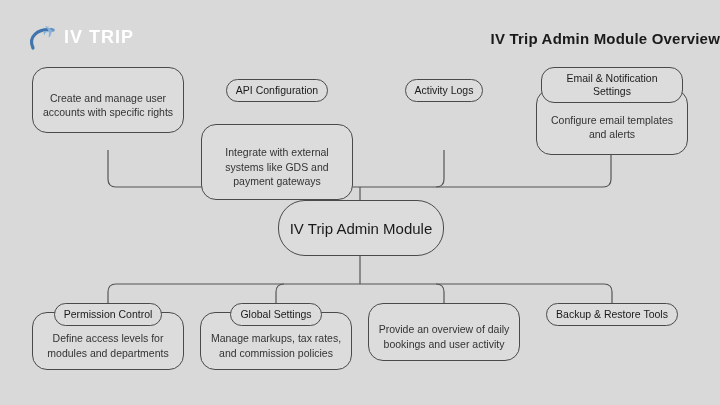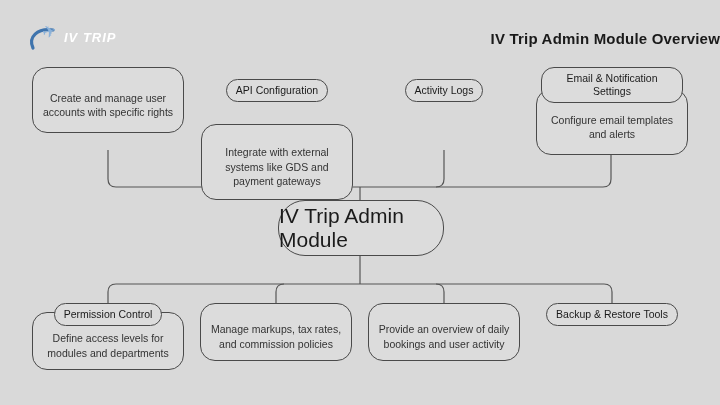--- a/index.html
+++ b/index.html
@@ -7,21 +7,21 @@
     --title:#1a1a1a; --body:#333333; --logo:#ffffff; --plane:#8ab1d9; --swoosh:#3f74ad;
   }
   html,body{margin:0;padding:0;background:var(--bg);}
   .canvas{
     position:relative;width:720px;height:405px;background:var(--bg);
     overflow:hidden;font-family:"Liberation Sans",sans-serif;
   }
   
   .logo{position:absolute;left:26px;top:20px;display:flex;align-items:center;height:34px;}
   .logo-icon{width:40px;height:32px;display:block;}
-  .logo-text{font-size:13px;font-weight:bold;color:var(--logo);letter-spacing:1px;margin-left:-2px;font-style:italic;}
+  .logo-text{font-size:18px;font-weight:bold;color:var(--logo);letter-spacing:1px;margin-left:-2px;}
   .page-title{
     position:absolute;top:30px;left:0;width:100%;text-align:right;
     font-size:15px;font-weight:bold;color:var(--title);letter-spacing:0.2px;
   }
   
   .lines{position:absolute;inset:0;z-index:0;}
   .conn{stroke:var(--conn);stroke-width:1.2;fill:none;}
   
   .node{position:absolute;width:152px;display:flex;flex-direction:column;align-items:center;z-index:1;}
   .pill{
@@ -35,21 +35,21 @@
     width:152px;box-sizing:border-box;background:var(--fill);border:1.2px solid var(--border);
     border-radius:15px;display:flex;align-items:center;justify-content:center;text-align:center;
     font-size:10.5px;line-height:1.38;color:var(--body);
   }
   .row-top .nbox{min-height:66px;padding:20px 8px 10px;}
   .row-bottom .nbox{min-height:58px;padding:18px 8px 9px;}
   .center-node{
     position:absolute;left:278px;top:200px;width:164px;height:54px;z-index:1;
     background:var(--fill);border:1.3px solid var(--border);border-radius:27px;
     display:flex;align-items:center;justify-content:center;
-    font-size:21px;color:var(--title);
+    font-size:15px;color:var(--title);
   }
 </style>
 </head>
 <body>
 
 <div class="canvas">
 
   <div class="logo">
     <svg class="logo-icon" viewBox="0 0 40 32">
       <path d="M7 27 C 2 16, 11 7, 27 9" stroke="var(--swoosh)" stroke-width="3.2" fill="none" stroke-linecap="round"></path>
@@ -92,20 +92,21 @@
   </div>
       <div class="node row-top" style="left: 536px; top: 67px;">
     <div class="pill wrap-wide">Email &amp; Notification Settings</div>
     <div class="nbox">Configure email templates and alerts</div>
   </div>
       <div class="node row-bottom" style="left: 32px; top: 303px;">
     <div class="pill">Permission Control</div>
     <div class="nbox">Define access levels for modules and departments</div>
   </div>
       <div class="node row-bottom" style="left: 200px; top: 303px;">
+    <div class="pill">Global Settings</div>
     <div class="nbox">Manage markups, tax rates, and commission policies</div>
   </div>
       <div class="node row-bottom" style="left: 368px; top: 303px;">
     <div class="nbox">Provide an overview of daily bookings and user activity</div>
   </div>
       <div class="node row-bottom" style="left: 536px; top: 303px;">
     <div class="pill">Backup &amp; Restore Tools</div>
   </div>
     </div>
 </div>

